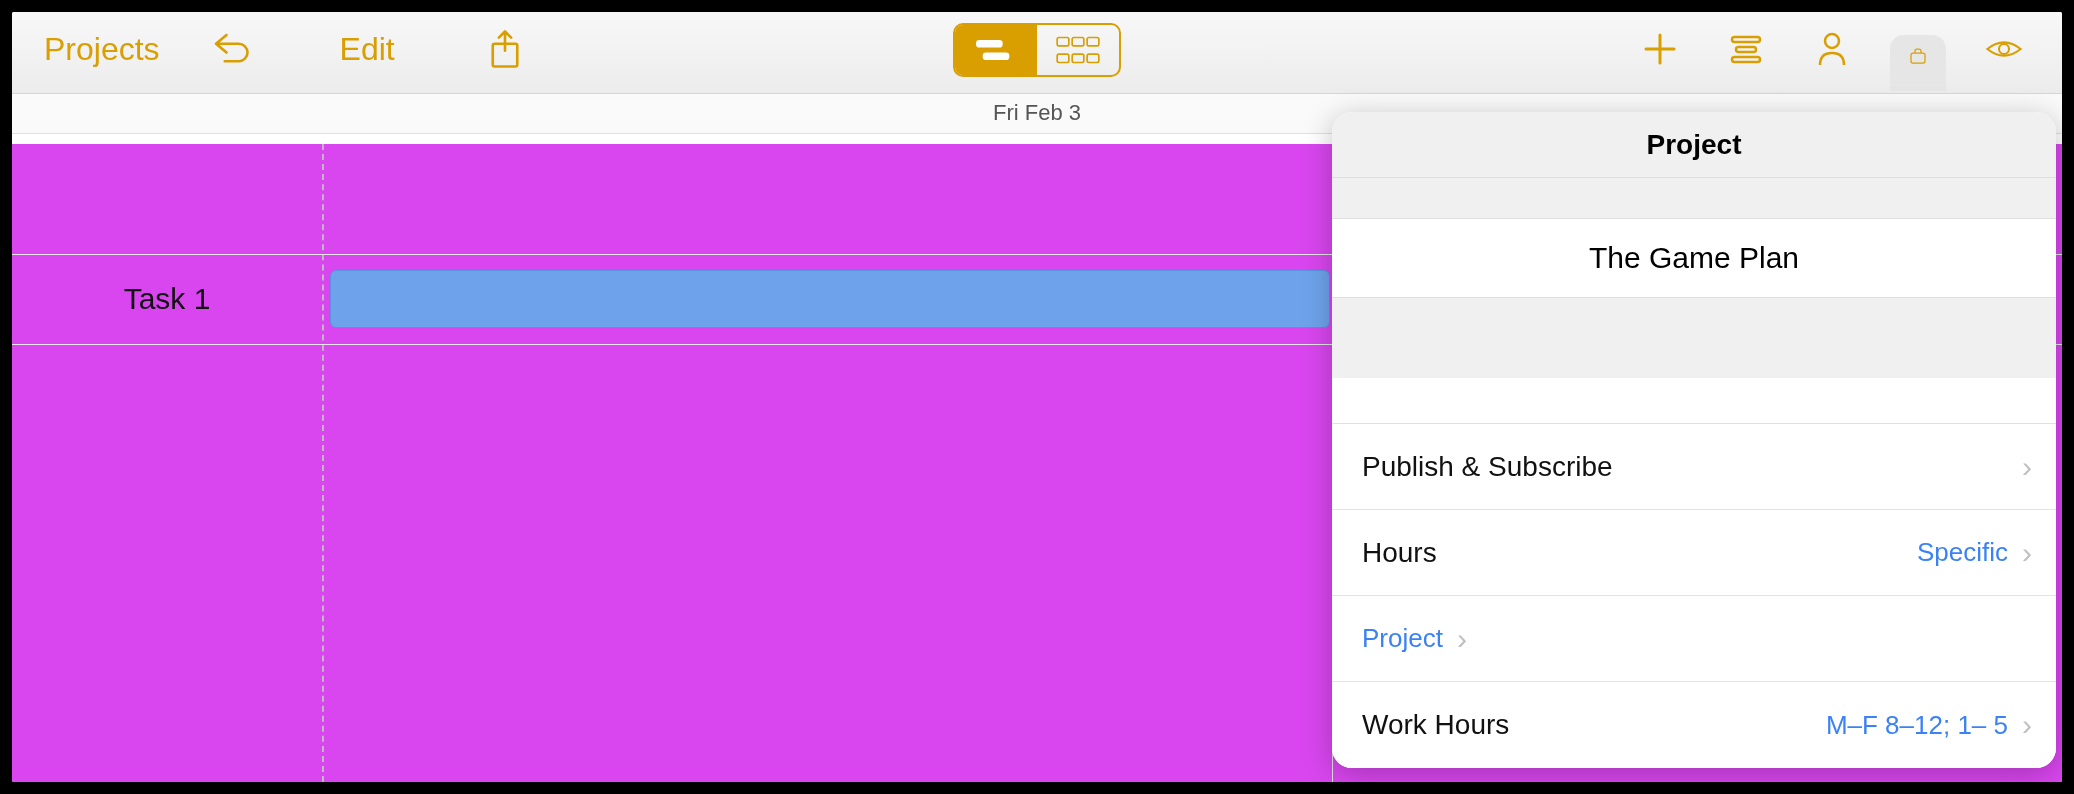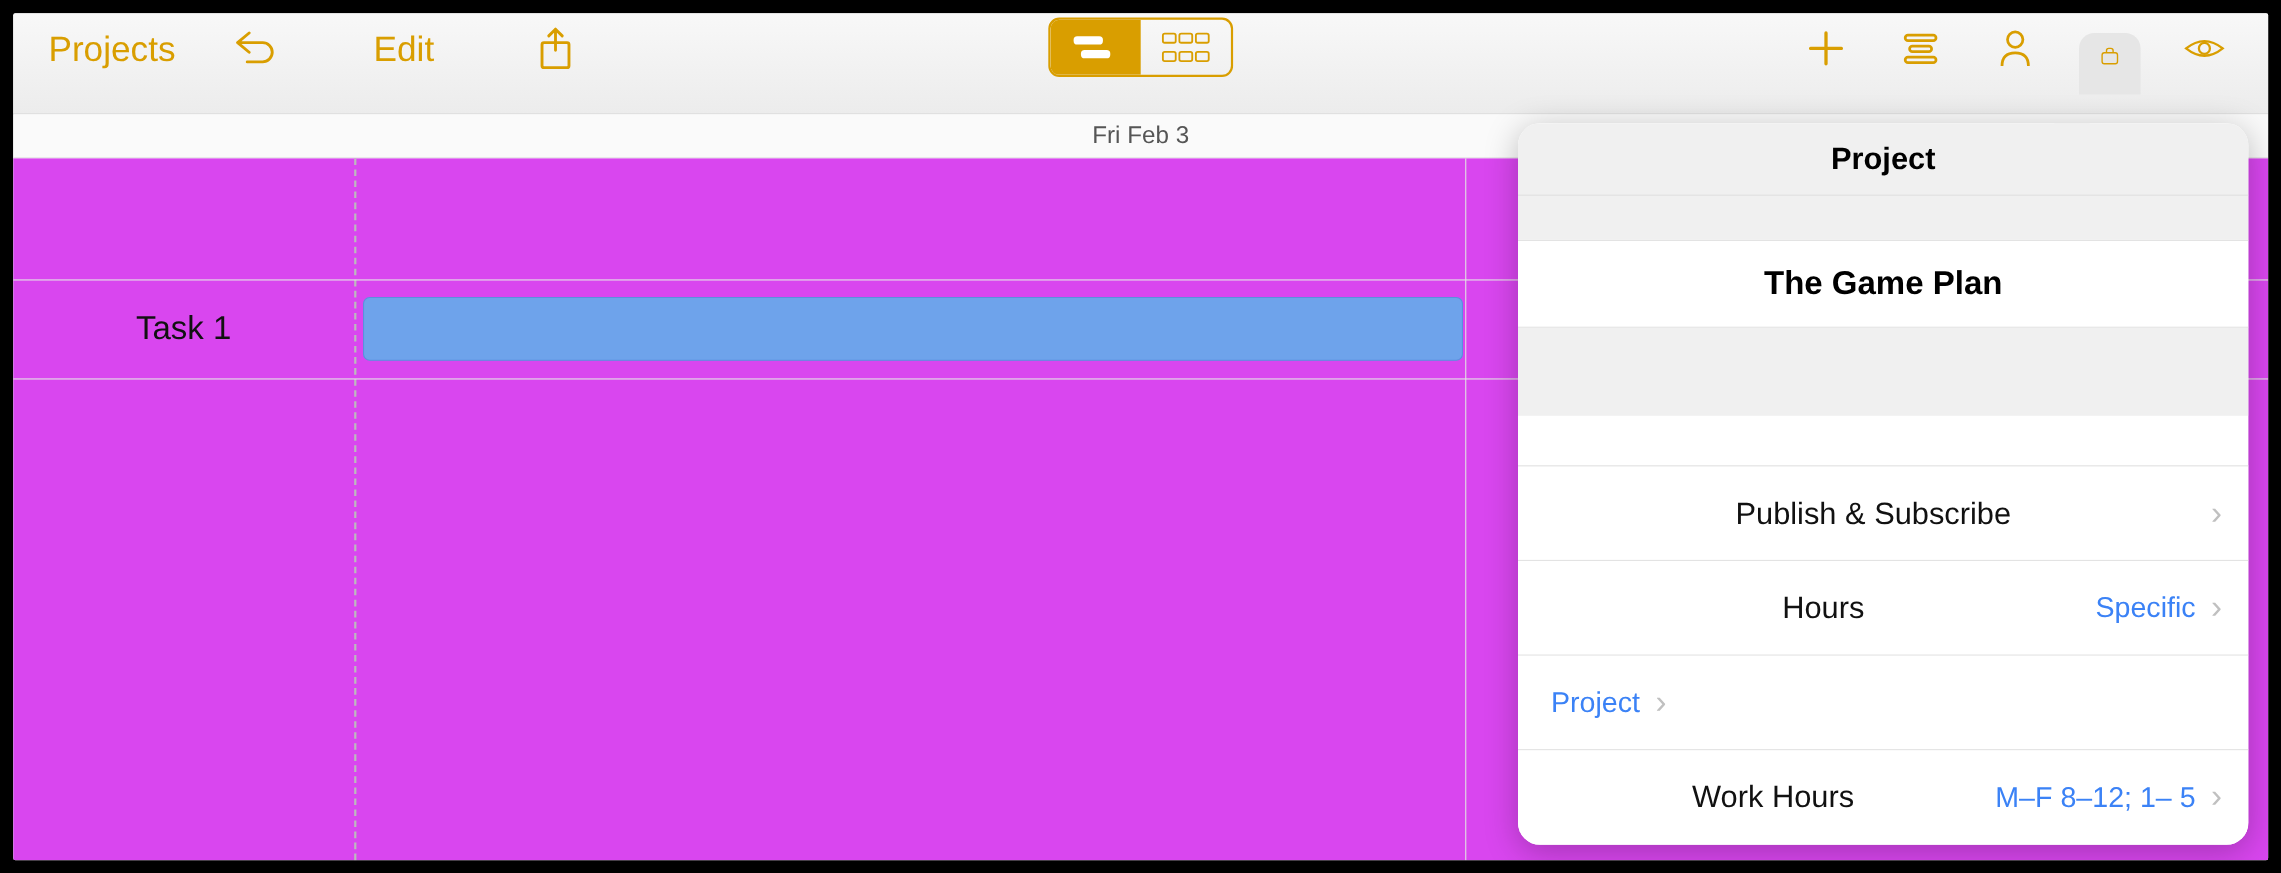--- a/index.html
+++ b/index.html
@@ -14,26 +14,26 @@
   }
   .app {
     position: absolute;
     top: 12px; left: 12px; right: 12px; bottom: 12px;
     background: #fff;
     border-radius: 2px;
     overflow: hidden;
   }
   
   .toolbar {
-    height: 92px;
+    height: 82px;
     background: linear-gradient(#f8f8f8, #ececec);
     border-bottom: 1px solid #d6d6d6;
     display: flex;
-    align-items: flex-start;
-    padding: 4px 20px;
+    align-items: flex-end;
+    padding: 16px 20px;
     position: relative;
   }
   .tool-left, .tool-right { display: flex; align-items: center; gap: 30px; }
   .tool-left { flex: 0 0 auto; }
   .tool-right { position: absolute; right: 30px; }
   .tool-center { position: absolute; left: 50%; transform: translateX(-50%); }
   .btn-text {
     color: #d99e00;
     font-size: 32px;
     font-weight: 400;
@@ -126,27 +126,26 @@
     top: 16px;
     height: 58px;
     background: #6ea3eb;
     border: 1px solid #5a90dd;
     border-radius: 6px;
   }
   
   .popover {
     position: absolute;
     top: 100px;
-    right: 18px;
-    width: 664px;
+    right: 6px;
+    width: 724px;
     background: #fff;
     border-radius: 20px;
     box-shadow: 0 6px 30px rgba(0,0,0,0.25);
     overflow: hidden;
-    text-align: center;
   }
   .popover-arrow {
     position: absolute;
     top: -16px;
     right: 140px;
     width: 0; height: 0;
     border-left: 20px solid transparent;
     border-right: 20px solid transparent;
     border-bottom: 20px solid #f0f0f0;
   }
@@ -159,21 +158,20 @@
     font-weight: 600;
   }
   .pop-spacer { height: 40px; background: #f0f0f0; }
   .pop-title-row {
     height: 80px;
     background: #fff;
     border-top: 1px solid #e0e0e0;
     border-bottom: 1px solid #e0e0e0;
     display: flex; align-items: center; justify-content: center;
     font-size: 30px;
-    font-weight: bold;
   }
   .pop-spacer2 { height: 80px; background: #f0f0f0; }
   .pop-list { background: #fff; border-top: 1px solid #e0e0e0; margin-top: 45px; }
   .pop-row {
     height: 86px;
     display: flex;
     align-items: center;
     padding: 0 24px 0 30px;
     border-bottom: 1px solid #e3e3e3;
     font-size: 28px;

